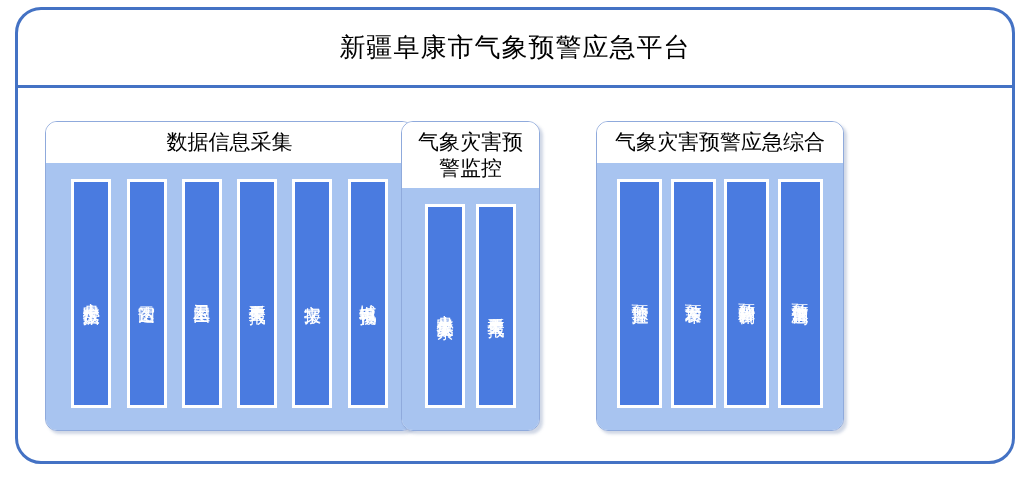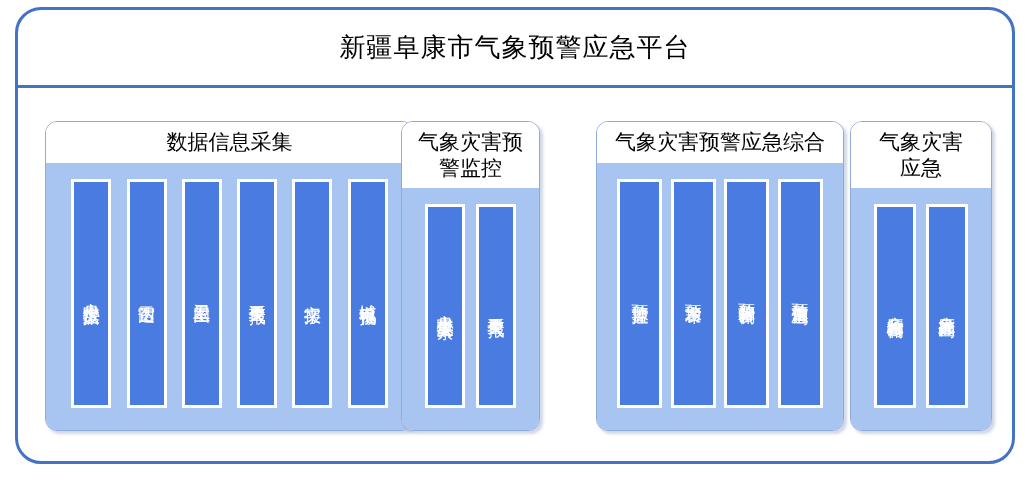--- a/index.html
+++ b/index.html
@@ -164,23 +164,15 @@
     <div class="panel" id="panel-warning-integrated">
       <div class="panel-header">气象灾害预警应急综合</div>
       <div class="panel-body">
         <div class="item-box">预警监控</div>
         <div class="item-box">预警发布</div>
         <div class="item-box">预警分析制作</div>
         <div class="item-box">预警信息查询</div>
       </div>
     </div>
 
-    <div class="panel" id="panel-disaster-emergency">
-      <div class="panel-header">气象灾害
-应急</div>
-      <div class="panel-body">
-        <div class="item-box">应急分析与制作</div>
-        <div class="item-box">应急产品查询</div>
-      </div>
-    </div>
 
   </div>
 </div>
 
 </body></html>

